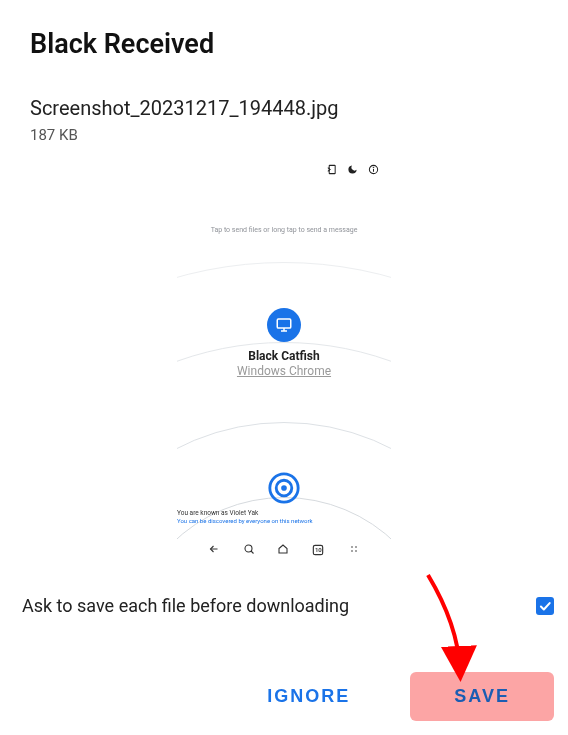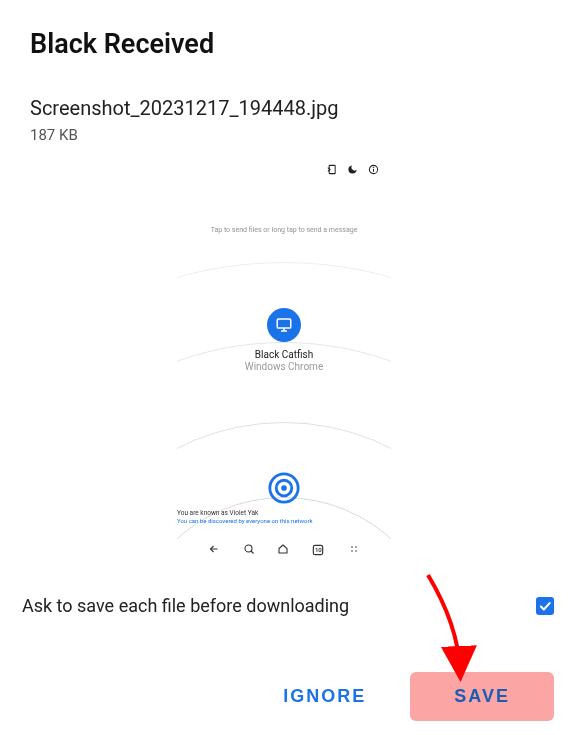--- a/index.html
+++ b/index.html
@@ -94,28 +94,29 @@
       width: 34px;
       height: 34px;
       border-radius: 50%;
       background: #1a73e8;
       margin: 0 auto 7px auto;
       display: flex;
       align-items: center;
       justify-content: center;
     }
     .device-name {
-      font-size: 10px;
+      font-size: 12px;
       color: #222;
-      font-weight: 400;
+      font-weight: 700;
     }
     .device-sub {
-      font-size: 10px;
+      font-size: 12px;
       color: #9a9a9a;
       margin-top: 1px;
+      text-decoration: underline;
     }
     .bottom-mark {
       position: absolute;
       bottom: 43px;
       left: 0;
       right: 0;
     }
     .broadcast-circle {
       width: 34px;
       height: 34px;
@@ -160,21 +161,21 @@
       border-radius: 3px;
       background: #1a73e8;
       display: flex;
       align-items: center;
       justify-content: center;
       cursor: pointer;
     }
     .action-row {
       display: flex;
       justify-content: flex-end;
-      gap: 24px;
+      gap: 40px;
       align-items: center;
       margin-top: 56px;
       padding-right: 14px;
     }
     .btn-ignore {
       color: #1a73e8;
       font-size: 18px;
       font-weight: 600;
       letter-spacing: 2px;
       background: none;

